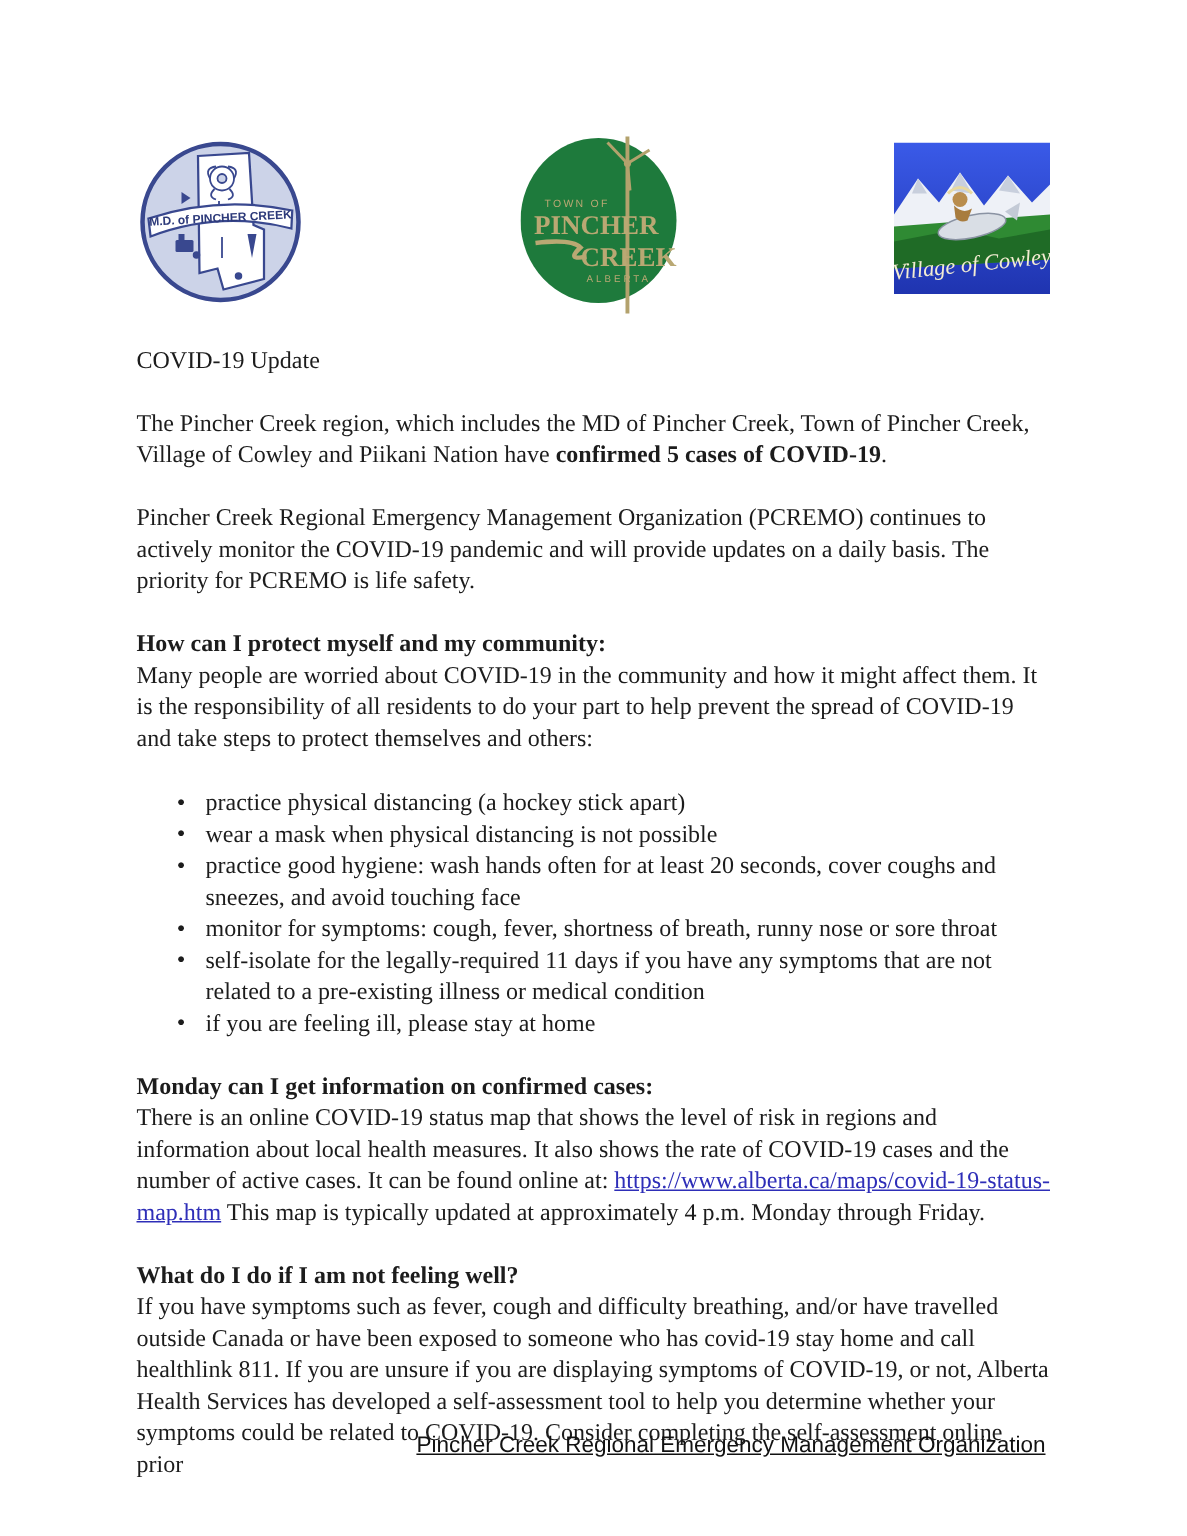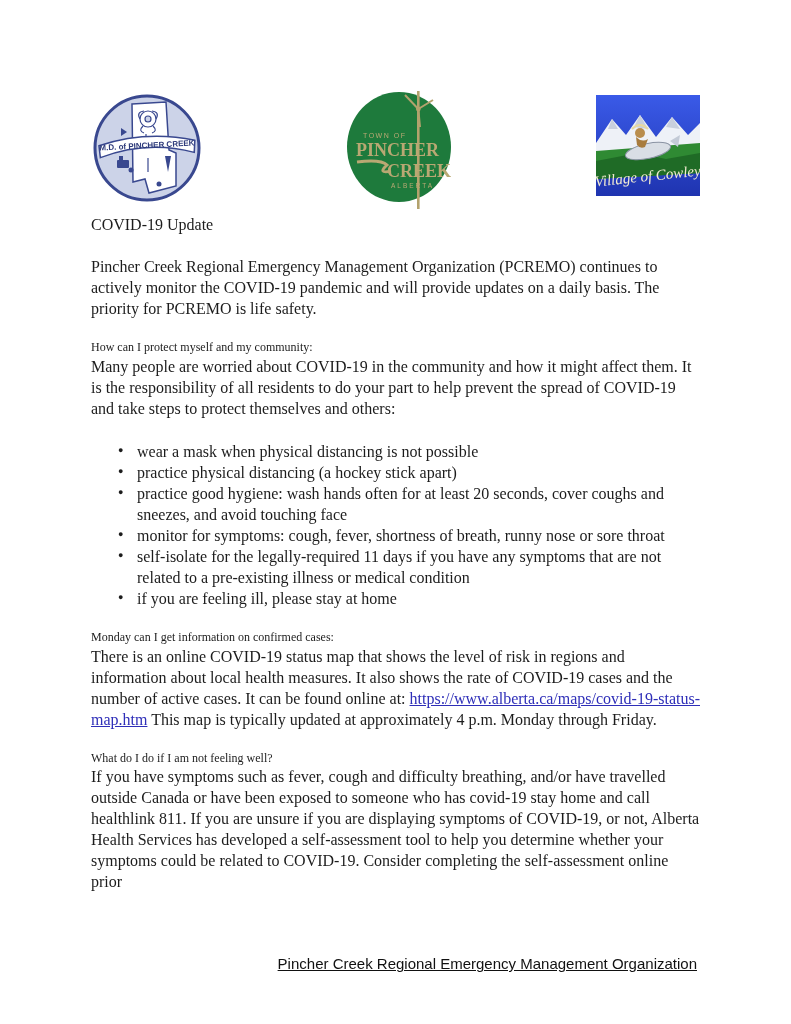--- a/index.html
+++ b/index.html
@@ -19,27 +19,27 @@
   .logos-row {
     display: flex;
     justify-content: space-between;
     align-items: flex-start;
     height: 126px;
   }
   .logo { flex: 0 0 auto; }
   .logo-md { margin-top: 4px; }
   .logo-town { margin-top: -3px; }
   .logo-cowley { margin-top: 7px; }
-  .doc-title-block { margin-top: 0; }
+  .doc-title-block { margin-top: 16px; }
   .doc-title, .doc-datetime { margin: 0; }
   p.body-para { margin: 21px 0 0 0; }
   h3.section-heading {
     margin: 21px 0 0 0;
-    font-size: 12px;
-    font-weight: normal;
+    font-size: 16px;
+    font-weight: bold;
     line-height: 1.3125;
   }
   p.section-body { margin: 0; }
   ul.bullet-list {
     list-style: none;
     margin: 22px 0 0 0;
     padding: 0 0 0 27px;
   }
   ul.bullet-list li {
     position: relative;
@@ -139,29 +139,30 @@
         <path d="M36,34 q8,-8 16,0" stroke="#e8d9a0" stroke-width="2" fill="none"></path>
         <text x="52" y="86" text-anchor="middle" transform="rotate(-6 52 84)" font-family="Liberation Serif, serif" font-style="italic" font-size="15" fill="#f3ecd2">Village of Cowley</text>
       </svg>
     </div>
   </div>
 
   <div class="doc-title-block">
     <p class="doc-title">COVID-19 Update</p>
   </div>
 
+  <p class="body-para"><span>The Pincher Creek region, which includes the MD of Pincher Creek, Town of Pincher Creek, Village of Cowley and Piikani Nation have </span><b>confirmed 5 cases of COVID-19</b><span>.</span></p>
 
   <p class="body-para">Pincher Creek Regional Emergency Management Organization (PCREMO) continues to actively monitor the COVID-19 pandemic and will provide updates on a daily basis.  The priority for PCREMO is life safety.</p>
 
   <h3 class="section-heading">How can I protect myself and my community:</h3>
   <p class="section-body">Many people are worried about COVID-19 in the community and how it might affect them.  It is the responsibility of all residents to do your part to help prevent the spread of COVID-19 and take steps to protect themselves and others:</p>
 
   <ul class="bullet-list">
+    <li>practice physical distancing (a hockey stick apart)</li>
     <li>wear a mask when physical distancing is not possible</li>
-    <li>practice physical distancing (a hockey stick apart)</li>
     <li>practice good hygiene: wash hands often for at least 20 seconds, cover coughs and sneezes, and avoid touching face</li>
     <li>monitor for symptoms: cough, fever, shortness of breath, runny nose or sore throat</li>
     <li>self-isolate for the legally-required 11 days if you have any symptoms that are not related to a pre-existing illness or medical condition</li>
     <li>if you are feeling ill, please stay at home</li>
   </ul>
 
   <h3 class="section-heading after-bullets">Monday can I get information on confirmed cases:</h3>
   <p class="section-body"><span>There is an online COVID-19 status map that shows the level of risk in regions and information about local health measures. It also shows the rate of COVID-19 cases and the number of active cases. It can be found online at: </span><a class="doc-link" href="#">https://www.alberta.ca/maps/covid-19-status-map.htm</a><span>  This map is typically updated at approximately 4 p.m. Monday through Friday.</span></p>
 
   <h3 class="section-heading">What do I do if I am not feeling well?</h3>

